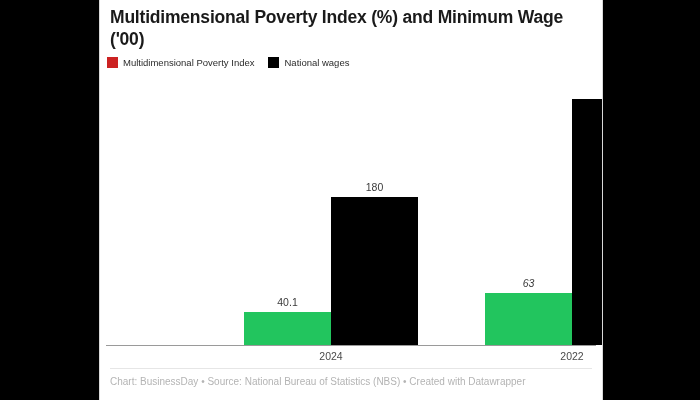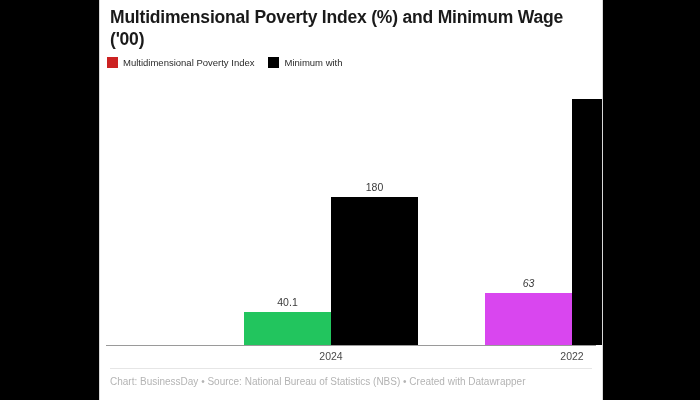--- a/index.html
+++ b/index.html
@@ -182,21 +182,21 @@
       <h1 id="chart-title">Multidimensional Poverty Index (%) and Minimum Wage ('00)</h1>
     </div>
 
     <div id="legend">
       <div class="legend-item">
         <span class="legend-swatch" id="sw0" style="background: rgb(204, 34, 34);"></span>
         <span class="legend-label">Multidimensional Poverty Index</span>
       </div>
       <div class="legend-item">
         <span class="legend-swatch" id="sw1" style="background: rgb(0, 0, 0);"></span>
-        <span class="legend-label">Minimum with</span>
+        <span class="legend-label">National wages</span>
       </div>
     </div>
 
     <div id="plot">
 
       <div class="group" id="group-0" style="left:144px; width:174px;">
         <div class="group-bars">
           <div class="bar-wrap">
             <div class="bar" id="bar-0-0" style="height: 32.882px; background: #22c55e;">
               <span class="bar-value">40.1</span>
@@ -207,21 +207,21 @@
               <span class="bar-value">180</span>
             </div>
           </div>
         </div>
         <span class="group-tick">2024</span>
       </div>
 
       <div class="group" id="group-1" style="left:385px; width:174px;">
         <div class="group-bars">
           <div class="bar-wrap">
-            <div class="bar" id="bar-1-0" style="height: 51.66px; background: #d946ef; font-style: italic;">
+            <div class="bar" id="bar-1-0" style="height: 51.66px; background: #22c55e; font-style: italic;">
               <span class="bar-value">63</span>
             </div>
           </div>
           <div class="bar-wrap">
             <div class="bar" id="bar-1-1" style="height: 246px; background: rgb(0, 0, 0);">
               <span class="bar-value">300</span>
             </div>
           </div>
         </div>
         <span class="group-tick">2022</span>

